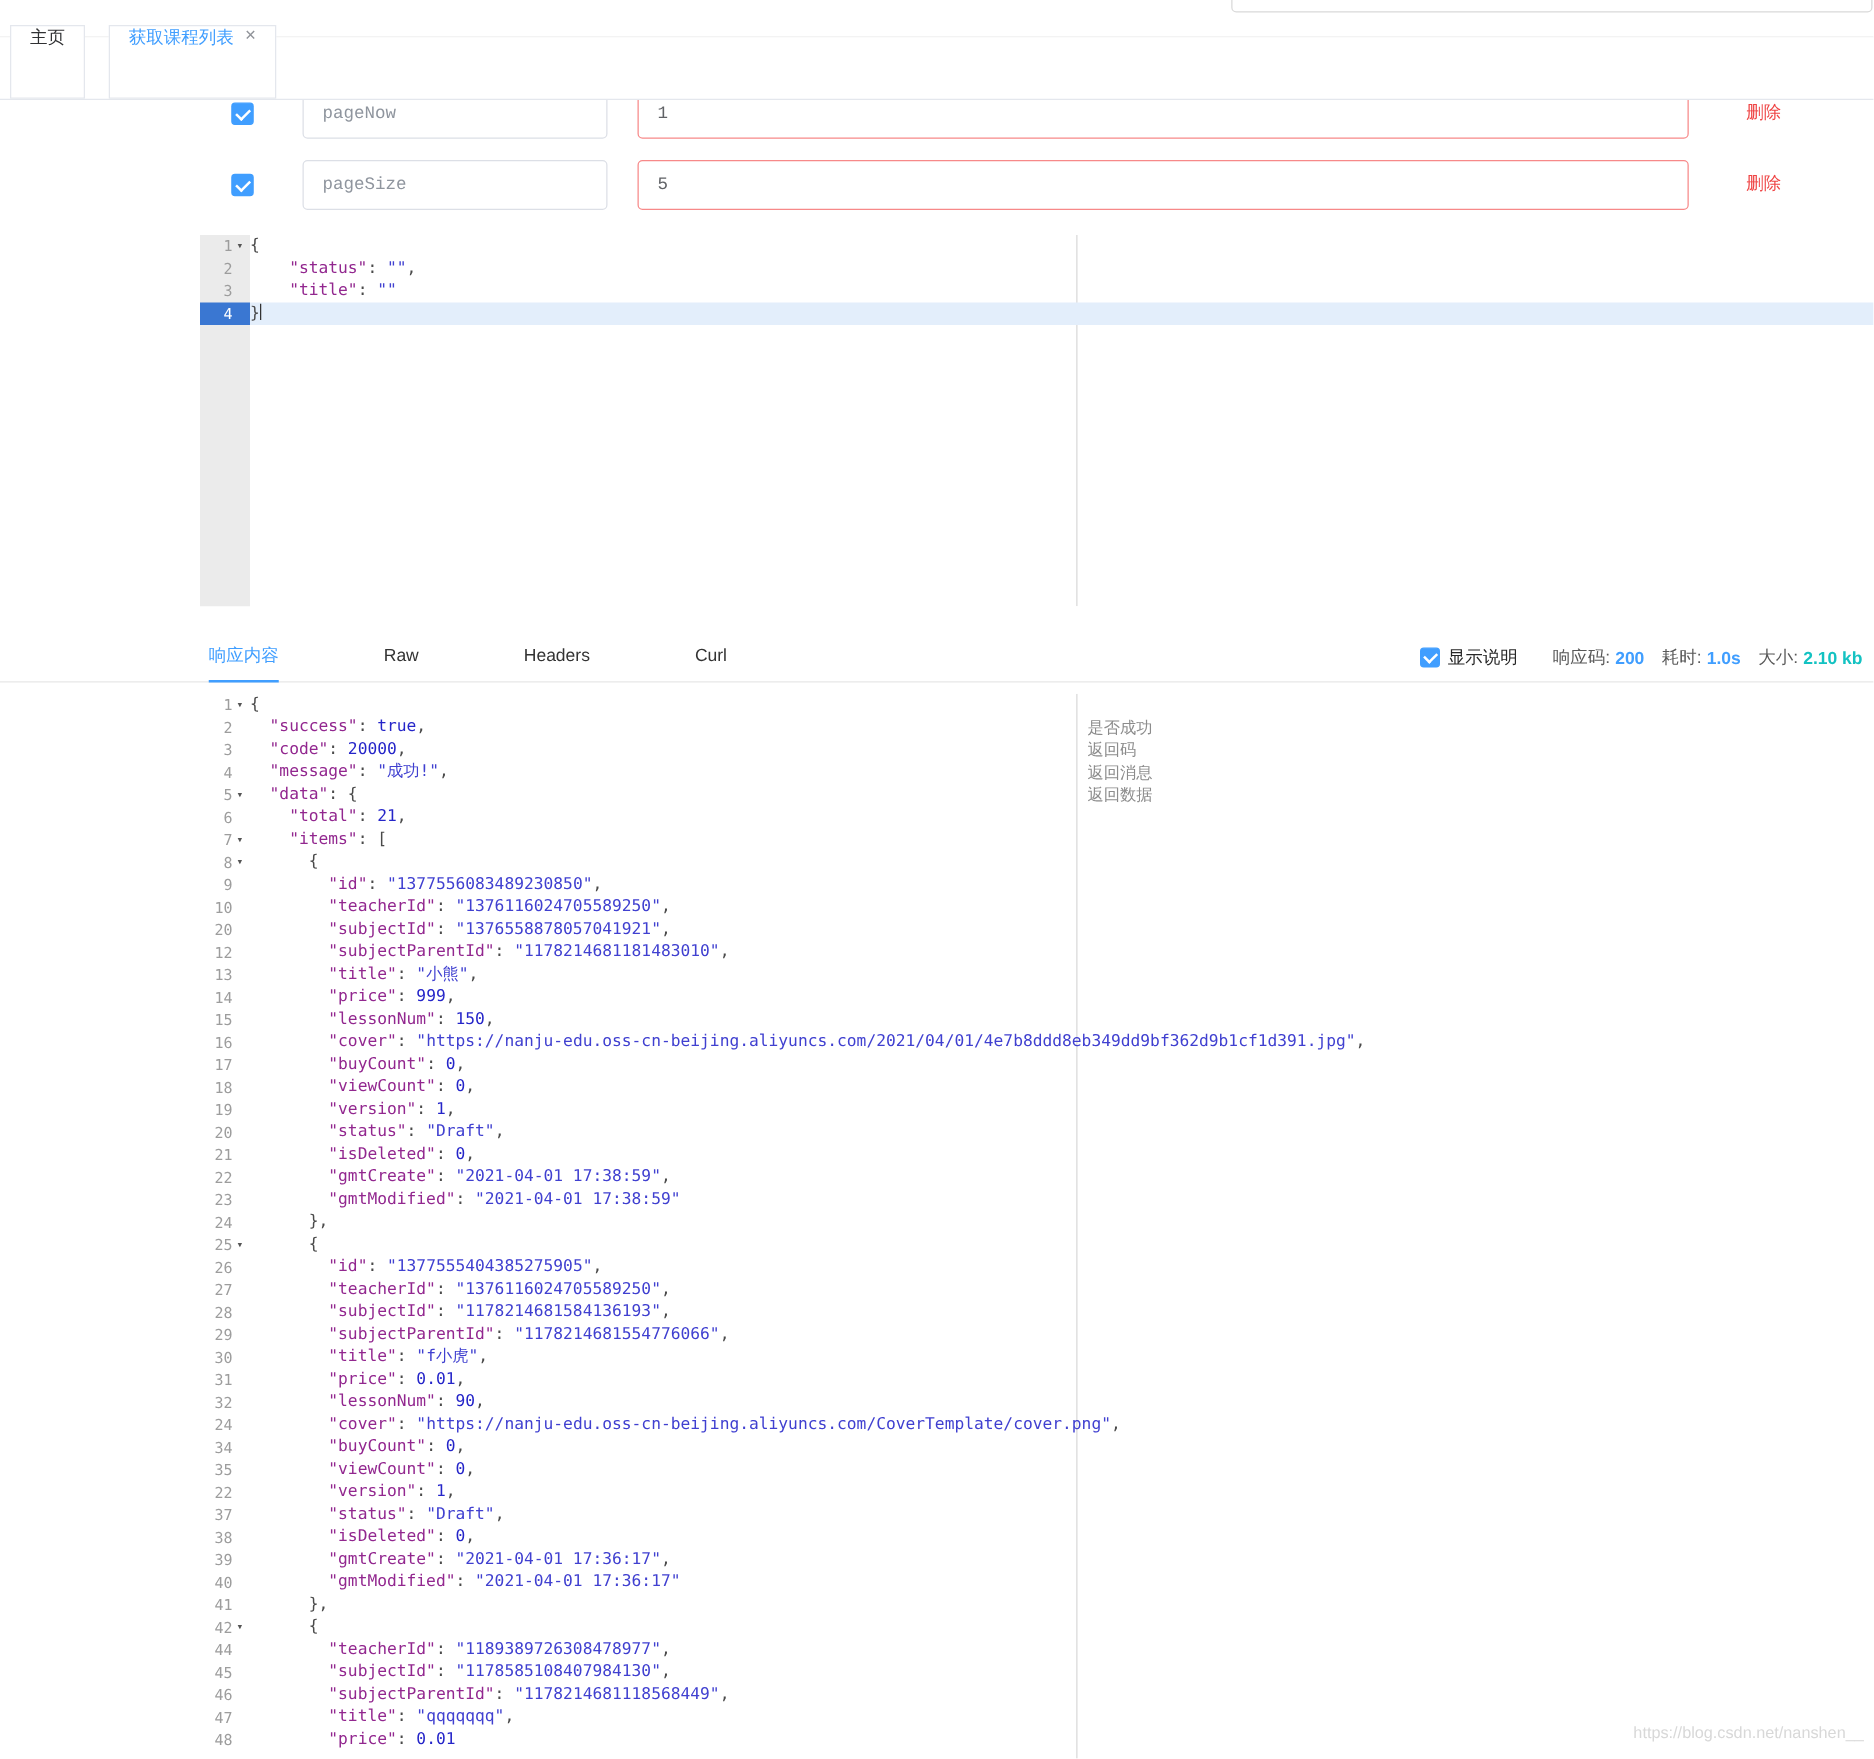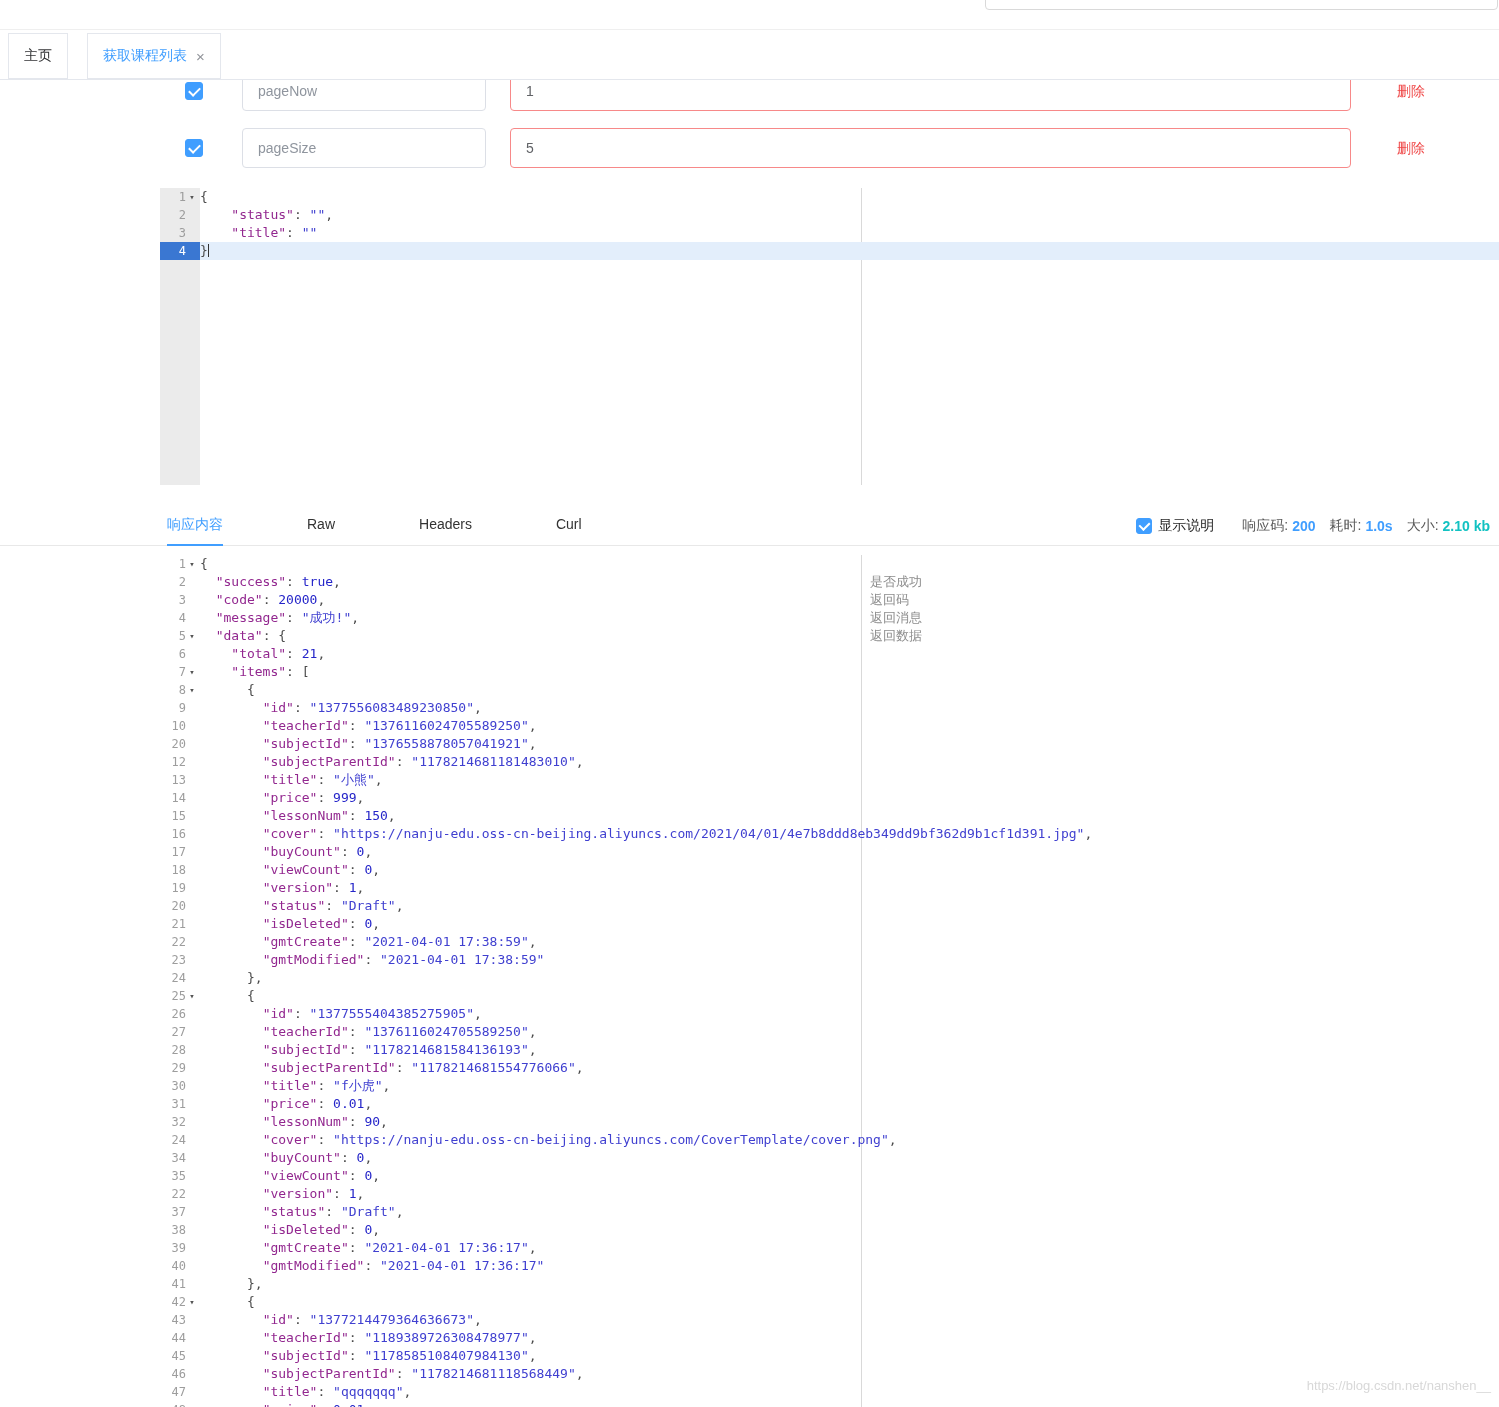--- a/index.html
+++ b/index.html
@@ -6,27 +6,27 @@
   html,body { background:#fff; }
   body { font-family:"Liberation Sans","DejaVu Sans",sans-serif; }
   .screen { position:relative; width:1499px; height:1407px; background:#fff; overflow:hidden; }
 
   
   .topbar { position:absolute; top:0; left:0; right:0; height:30px; border-bottom:1px solid #efefef; background:#fff; }
   .partial-box { position:absolute; left:985px; top:-22px; width:513px; height:32px; border:1px solid #d9d9d9; border-radius:4px; background:#fff; }
 
   
   .tabbar { position:absolute; top:30px; left:0; right:0; height:50px; border-bottom:1px solid #e4e7ed; background:#fff; display:flex; align-items:flex-end; padding-left:8px; }
-  .ptab { height:46px; margin-bottom:0; border:1px solid #e4e7ed; background:#fff; display:flex; align-items:center; padding:0 15px; font-size:14px; color:#303133; cursor:pointer; }
+  .ptab { height:59px; margin-bottom:0; border:1px solid #e4e7ed; background:#fff; display:flex; align-items:flex-start; padding:0 15px; font-size:14px; color:#303133; cursor:pointer; }
   .ptab.active { color:#409eff; margin-left:19px; }
   .ptab .close { margin-left:9px; color:#909399; font-size:15px; line-height:1; }
 
   
   .params { position:absolute; top:80px; left:0; right:0; height:98px; overflow:hidden; }
-  .param-row { position:absolute; left:0; right:16px; height:40px; }
+  .param-row { position:absolute; left:0; right:16px; height:40px;font-family:Liberation Mono, monospace; }
   .param-row.r1 { top:-9px; }
   .param-row.r2 { top:48px; }
   .cbx { display:inline-block; width:18px; height:18px; background:#409eff; border:1px solid #409eff; border-radius:3px; position:relative; cursor:pointer; }
   .cbx::after { content:""; position:absolute; left:5px; top:2px; width:5px; height:9px; border:solid #fff; border-width:0 2px 2px 0; transform:rotate(45deg); }
   .param-row .cbx { position:absolute; left:185px; top:11px; }
   .p-input { position:absolute; height:40px; border:1px solid #dcdfe6; border-radius:4px; padding:0 15px; font-size:14px; font-family:inherit; outline:none; background:#fff; }
   .p-name { left:242px; width:244px; color:#8f959e; }
   .p-value { left:510px; width:841px; border-color:#f78989; color:#606266; }
   .p-del { position:absolute; left:1397px; top:0; line-height:40px; font-size:14px; color:#ef4444; cursor:pointer; }
 
@@ -452,27 +452,20 @@
         </div>
         <div class="ed-row">
           <div class="ed-gutter-cell">
             <span class="ln">42</span>
             <span class="fold">▾</span>
           </div>
           <div class="ed-code">      {</div>
         </div>
         <div class="ed-row">
           <div class="ed-gutter-cell">
-            <span class="ln">43</span>
-            <span class="fold"></span>
-          </div>
-          <div class="ed-code">        <span class="tk-key">"id"</span>: <span class="tk-str">"1377214479364636673"</span>,</div>
-        </div>
-        <div class="ed-row">
-          <div class="ed-gutter-cell">
             <span class="ln">44</span>
             <span class="fold"></span>
           </div>
           <div class="ed-code">        <span class="tk-key">"teacherId"</span>: <span class="tk-str">"1189389726308478977"</span>,</div>
         </div>
         <div class="ed-row">
           <div class="ed-gutter-cell">
             <span class="ln">45</span>
             <span class="fold"></span>
           </div>

